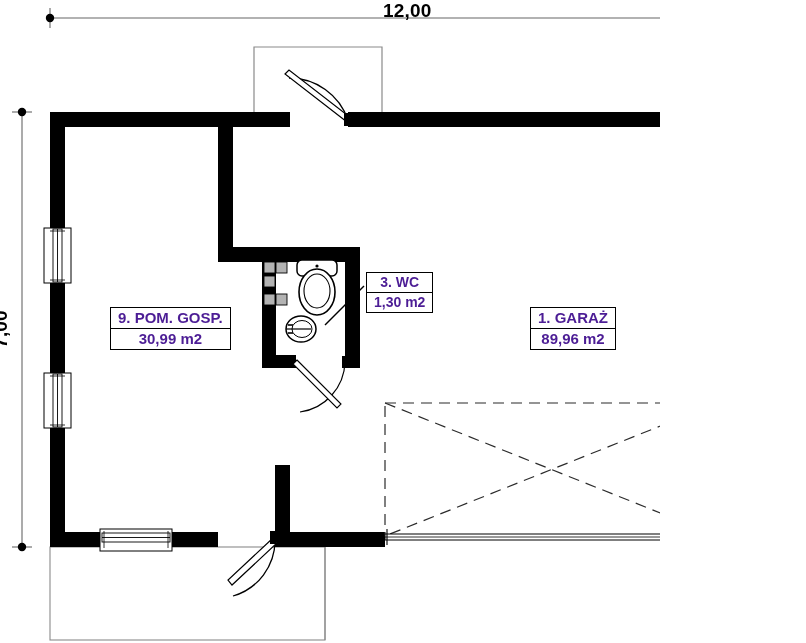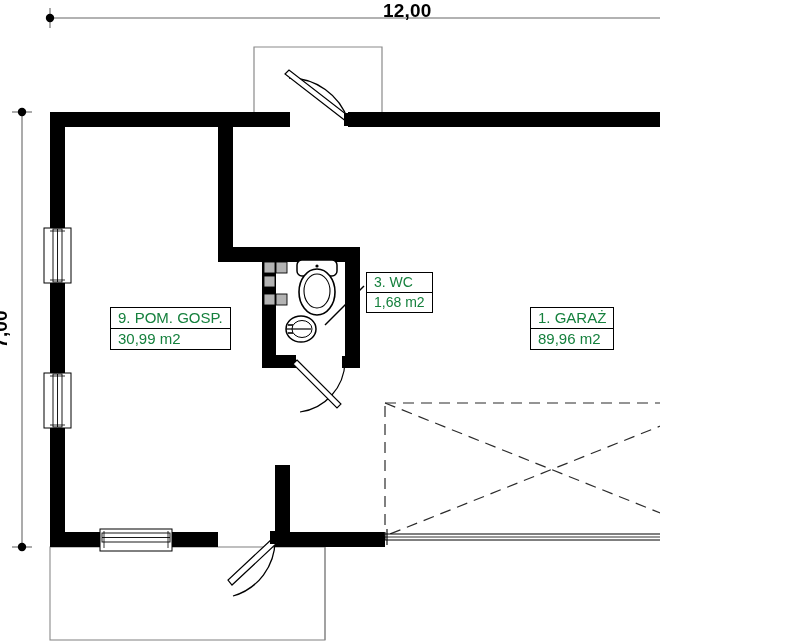--- a/index.html
+++ b/index.html
@@ -42,24 +42,24 @@
     left: -18px;
     top: 318px;
     transform: rotate(-90deg);
     transform-origin: center center;
   }
   .room-tag {
     position: absolute;
     border: 1.6px solid #000000;
     background: #ffffff;
     box-sizing: border-box;
-    text-align: left;
+    text-align: center;
     font-family: "Liberation Sans", sans-serif;
-    font-weight: normal;
-    color: #15803d;
+    font-weight: bold;
+    color: #4c1d95;
     line-height: 1.08;
   }
   .room-tag .tag-name {
     display: block;
     padding: 2px 7px 2px 7px;
     border-bottom: 1.6px solid #000000;
     white-space: nowrap;
   }
   .room-tag .tag-area {
     display: block;
@@ -264,21 +264,21 @@
 
   <div class="dim-text" id="dim-left-label">7,00</div>
 
   <div class="room-tag" id="tag-pom-gosp">
     <span class="tag-name">9. POM. GOSP.</span>
     <span class="tag-area">30,99 m2</span>
   </div>
 
   <div class="room-tag" id="tag-wc">
     <span class="tag-name">3. WC</span>
-    <span class="tag-area">1,68 m2</span>
+    <span class="tag-area">1,30 m2</span>
   </div>
 
   <div class="room-tag" id="tag-garaz">
     <span class="tag-name">1. GARAŻ</span>
     <span class="tag-area">89,96 m2</span>
   </div>
 
 </div>
 
 </body></html>

